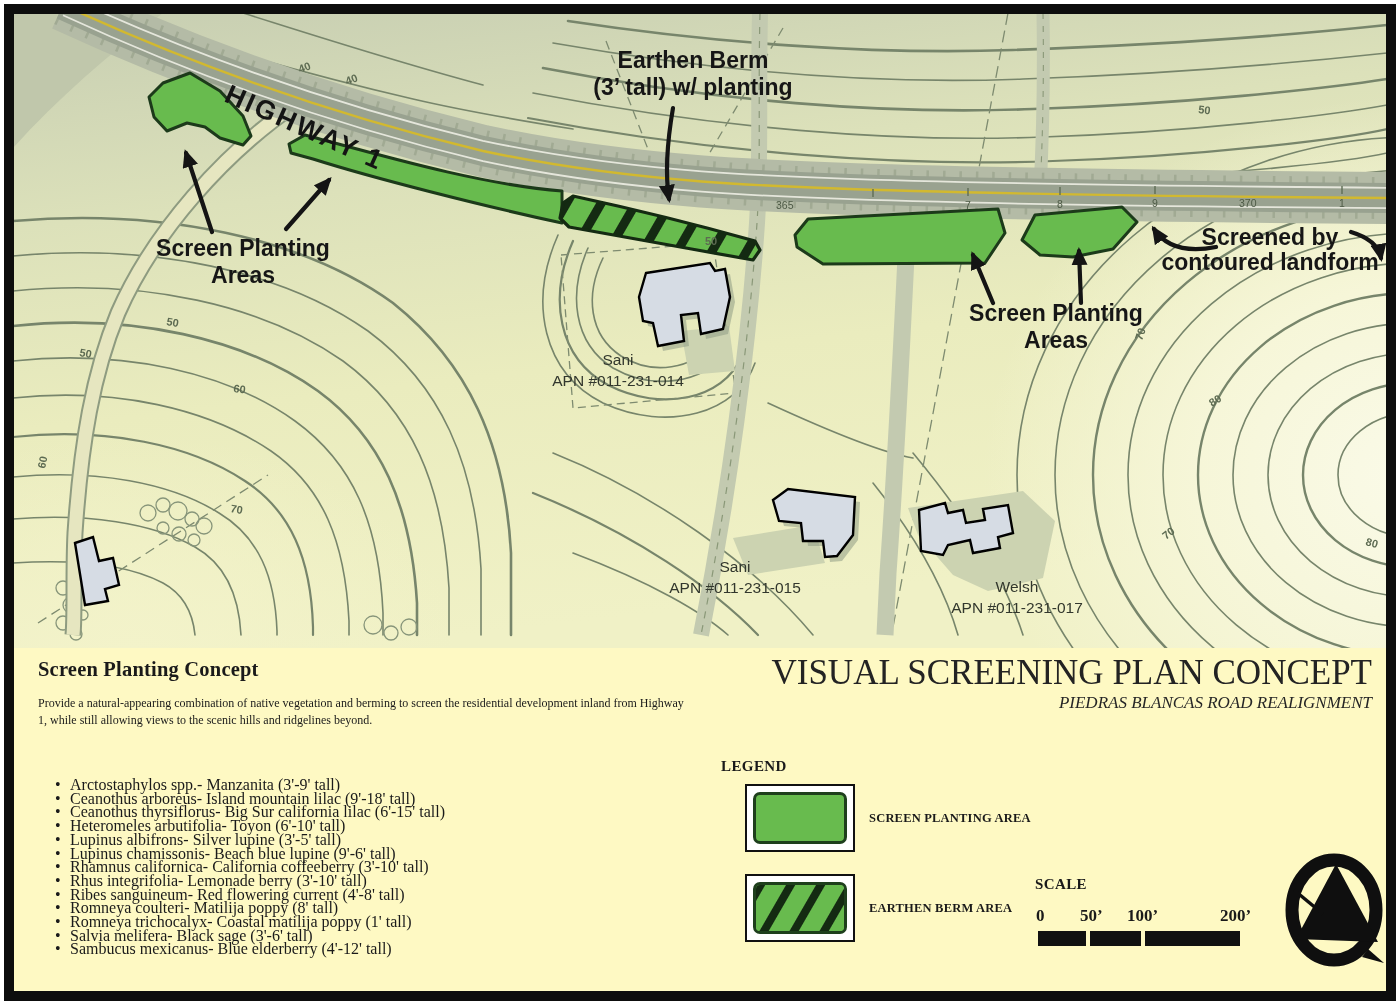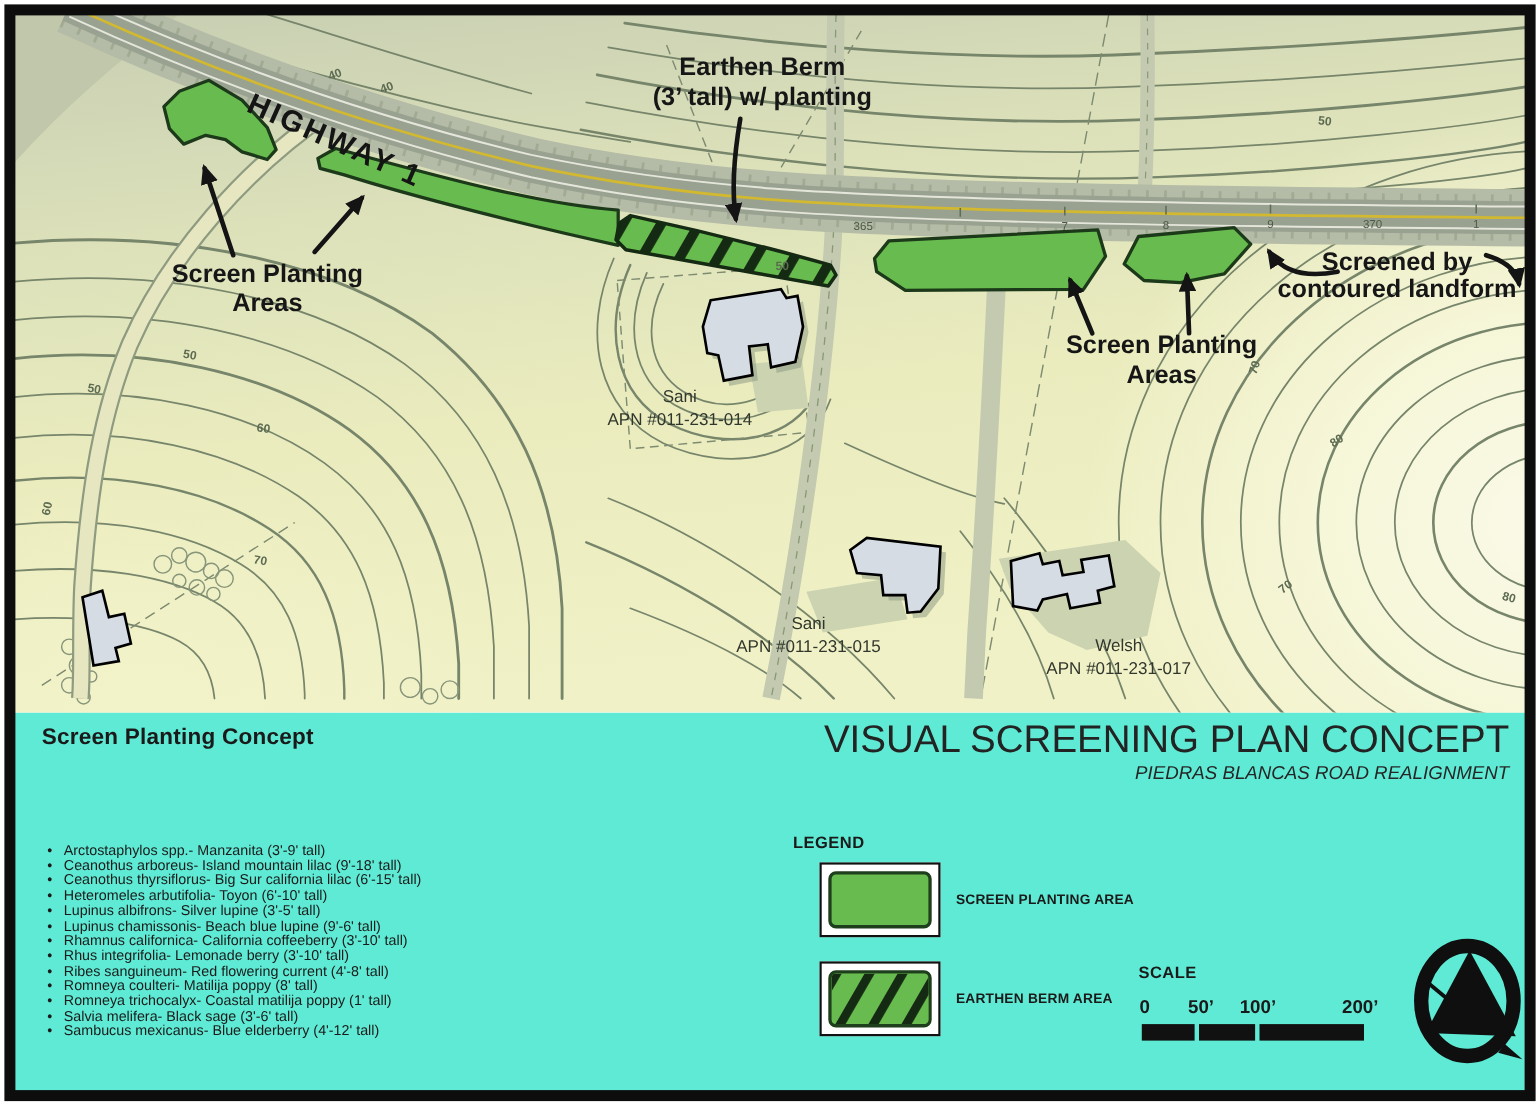--- a/index.html
+++ b/index.html
@@ -7,26 +7,26 @@
   .sheet{position:absolute;inset:0;background:#ffffff;}
   .frame{position:absolute;inset:4px;border:10px solid #0d0d0d;pointer-events:none;z-index:60;}
   .map-wrap{position:absolute;left:13px;top:13px;width:1374px;height:635px;overflow:hidden;}
   .map-wrap svg{display:block;}
   svg text{font-family:"Liberation Sans",sans-serif;}
   .anno{font-weight:bold;fill:#161616;}
   .parcel{fill:#32372d;}
   .clabel{fill:#5d6b52;font-weight:bold;}
   .station{fill:#4d5a45;}
 
-  .panel{position:absolute;left:13px;top:648px;width:1374px;height:344px;background:#5eead4;}
+  .panel{position:absolute;left:13px;top:648px;width:1374px;height:344px;background:#fef9c3;font-family:Liberation Serif, serif;}
   .abs{position:absolute;}
   .h1{left:25px;top:10px;font-size:20.5px;font-weight:bold;letter-spacing:.2px;}
   .intro{left:25px;top:47px;width:652px;font-size:12px;line-height:1.42;}
   .sp-intro{left:25px;top:96px;width:690px;font-size:12px;}
-  ul.species{left:25px;top:118px;margin:0;padding:0;list-style:none;font-size:13px;line-height:13.7px;}
+  ul.species{left:25px;top:118px;margin:12px;padding:0;list-style:none;font-size:16px;line-height:13.7px;}
   ul.species li{position:relative;padding-left:20px;}
   ul.species li::before{content:"\2022";position:absolute;left:5px;}
   .plan-title{right:15px;top:5px;font-size:35px;font-weight:400;color:#232323;white-space:nowrap;}
   .plan-subtitle{right:15px;top:45px;font-size:17px;font-style:italic;color:#262626;white-space:nowrap;}
   .legend-heading{left:708px;top:110px;font-size:15px;font-weight:bold;letter-spacing:.4px;}
   .swatch{left:732px;width:110px;height:68px;border:2.5px solid #111;background:#fff;box-sizing:border-box;}
   .swatch .inner{position:absolute;inset:6px;border:3px solid #1e3f1c;border-radius:7px;background:#68bb4e;overflow:hidden;}
   .swatch svg{position:absolute;inset:0;}
   .sw1{top:136px;} .sw2{top:226px;}
   .legend-label{left:856px;font-size:12.5px;font-weight:bold;letter-spacing:.2px;}
@@ -264,20 +264,21 @@
         <text x="1043" y="335">Areas</text>
         <text x="1257" y="232">Screened by</text>
         <text x="1257" y="257">contoured landform</text>
       </g>
     </g>
   </svg>
   </div>
 
   <div class="panel">
     <div class="abs h1">Screen Planting Concept</div>
+    <div class="abs intro">Provide a natural-appearing combination of native vegetation and berming to screen the residential development inland from Highway 1, while still allowing views to the scenic hills and ridgelines beyond.</div>
     <ul class="abs species">
       <li>Arctostaphylos spp.-  Manzanita (3'-9' tall)</li>
       <li>Ceanothus arboreus-  Island mountain lilac (9'-18' tall)</li>
       <li>Ceanothus thyrsiflorus-  Big Sur california lilac (6'-15' tall)</li>
       <li>Heteromeles arbutifolia-  Toyon (6'-10' tall)</li>
       <li>Lupinus albifrons-  Silver lupine (3'-5' tall)</li>
       <li>Lupinus chamissonis-  Beach blue lupine (9'-6' tall)</li>
       <li>Rhamnus californica-  California coffeeberry (3'-10' tall)</li>
       <li>Rhus integrifolia-  Lemonade berry (3'-10' tall)</li>
       <li>Ribes sanguineum-  Red flowering current (4'-8' tall)</li>

